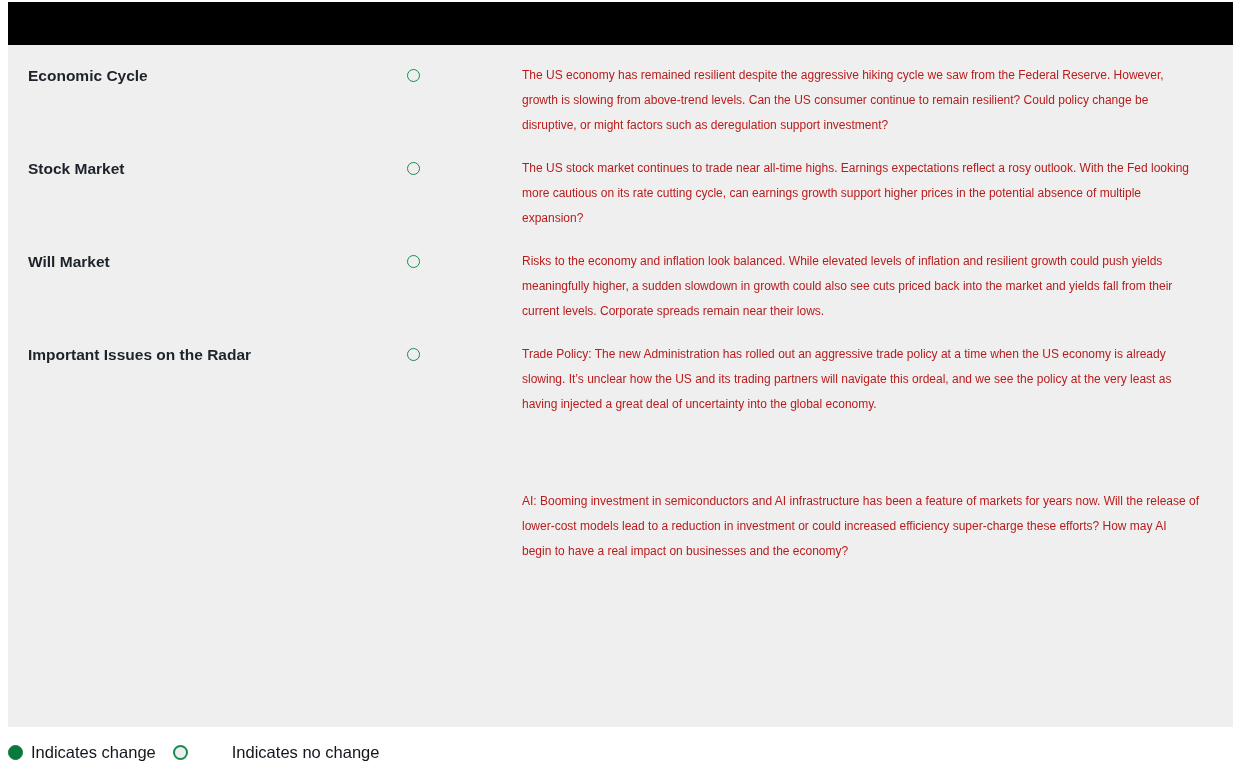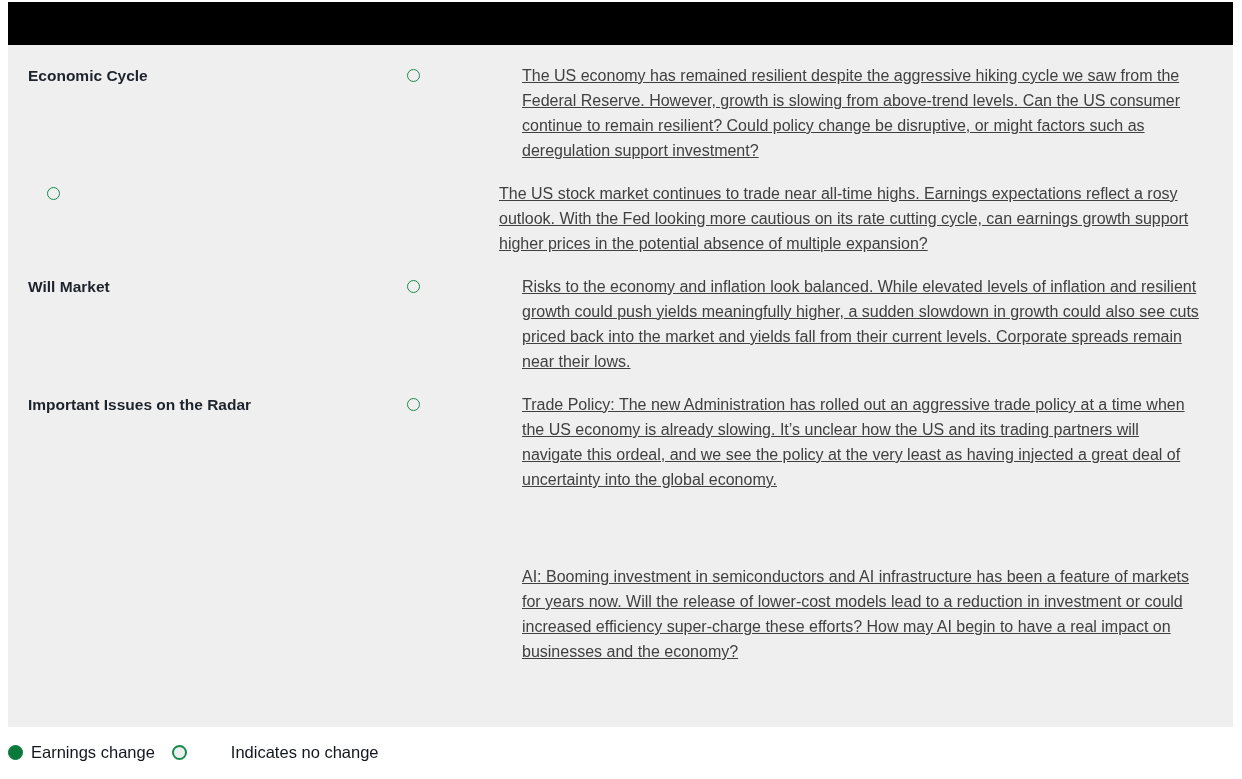--- a/index.html
+++ b/index.html
@@ -86,25 +86,24 @@
     justify-content: flex-start;
     padding-top: 24px;
     padding-left: 19px;
     box-sizing: border-box;
   }
 
   .row-commentary {
     flex: 1 1 auto;
     padding-top: 18px;
     padding-right: 22px;
-    font-size: 16px;
+    font-size: 12px;
     line-height: 25px;
-    color: #404040;
+    color: #b91c1c;
     max-width: 700px;
-    text-decoration: underline;
   }
   .commentary-para { margin: 0; }
   .commentary-para + .commentary-para { margin-top: 72px; }
 
   
   .status-dot {
     display: inline-block;
     width: 13px;
     height: 13px;
     border-radius: 50%;
@@ -161,20 +160,21 @@
         <div class="row">
           <div class="row-topic">Economic Cycle</div>
           <div class="row-status">
             <span class="status-dot hollow"></span>
           </div>
           <div class="row-commentary">
             <p class="commentary-para">The US economy has remained resilient despite the aggressive hiking cycle we saw from the Federal Reserve. However, growth is slowing from above-trend levels. Can the US consumer continue to remain resilient? Could policy change be disruptive, or might factors such as deregulation support investment?</p>
           </div>
         </div>
         <div class="row">
+          <div class="row-topic">Stock Market</div>
           <div class="row-status">
             <span class="status-dot hollow"></span>
           </div>
           <div class="row-commentary">
             <p class="commentary-para">The US stock market continues to trade near all-time highs. Earnings expectations reflect a rosy outlook. With the Fed looking more cautious on its rate cutting cycle, can earnings growth support higher prices in the potential absence of multiple expansion?</p>
           </div>
         </div>
         <div class="row">
           <div class="row-topic">Will Market</div>
           <div class="row-status">
@@ -194,21 +194,21 @@
             <p class="commentary-para">AI: Booming investment in semiconductors and AI infrastructure has been a feature of markets for years now. Will the release of lower-cost models lead to a reduction in investment or could increased efficiency super-charge these efforts? How may AI begin to have a real impact on businesses and the economy?</p>
           </div>
         </div>
       </div>
 
   </div>
 
   <div class="legend">
     <div class="legend-item">
       <span class="status-dot filled"></span>
-      <span class="legend-label">Earnings change</span>
+      <span class="legend-label">Indicates change</span>
     </div>
     <div class="legend-item">
       <span class="status-dot hollow"></span>
       <span class="legend-label">Indicates no change</span>
     </div>
   </div>
 
 </div>
 
 </body></html>

